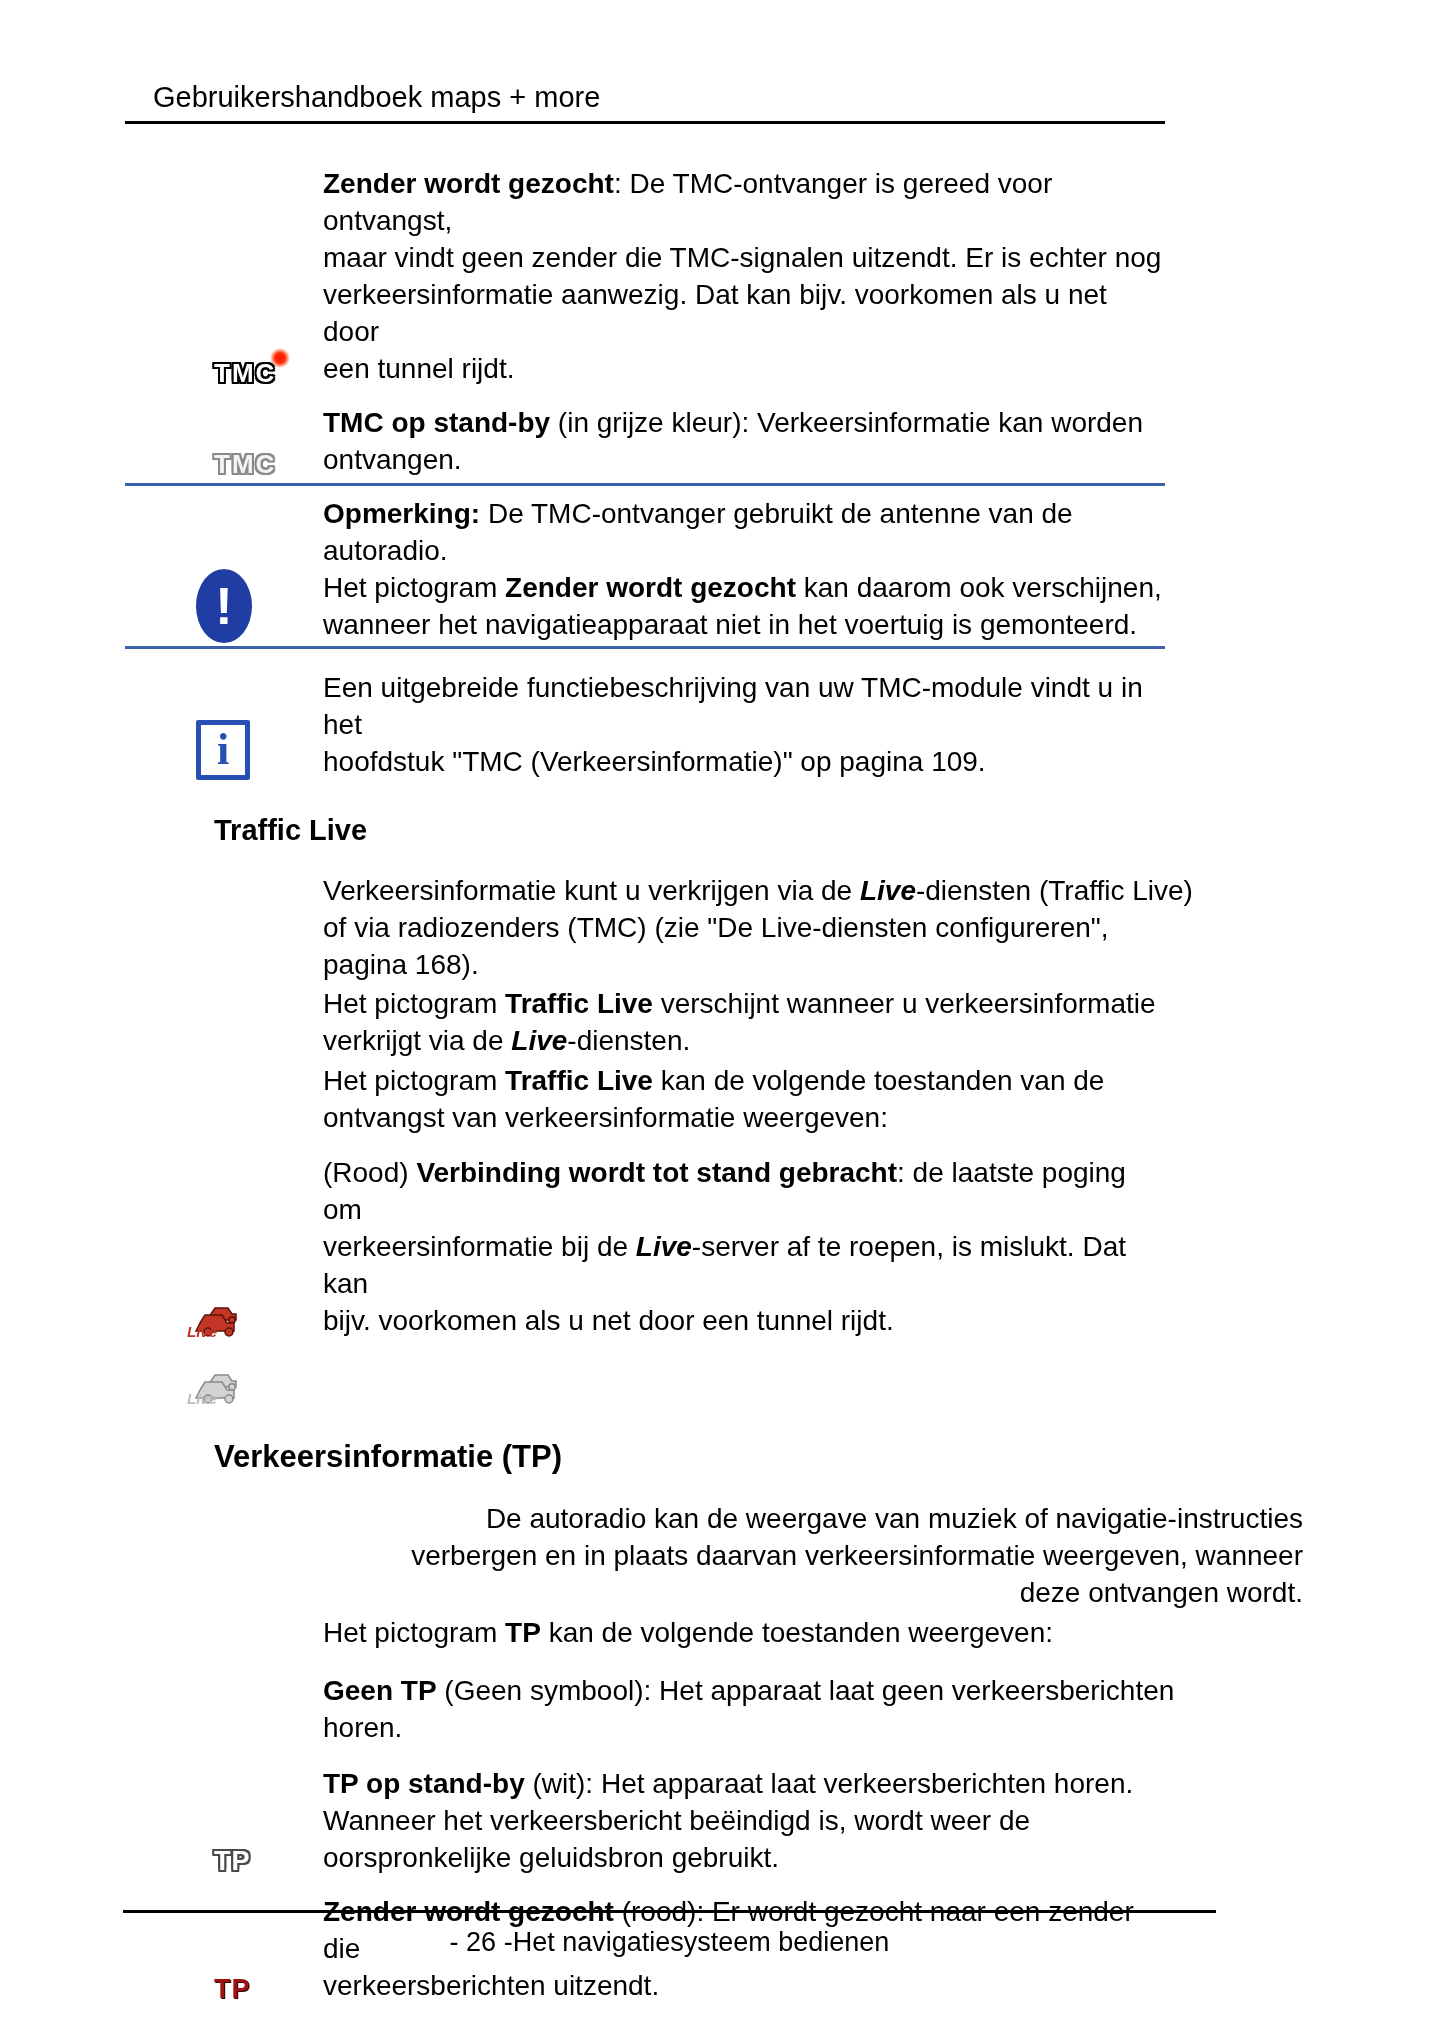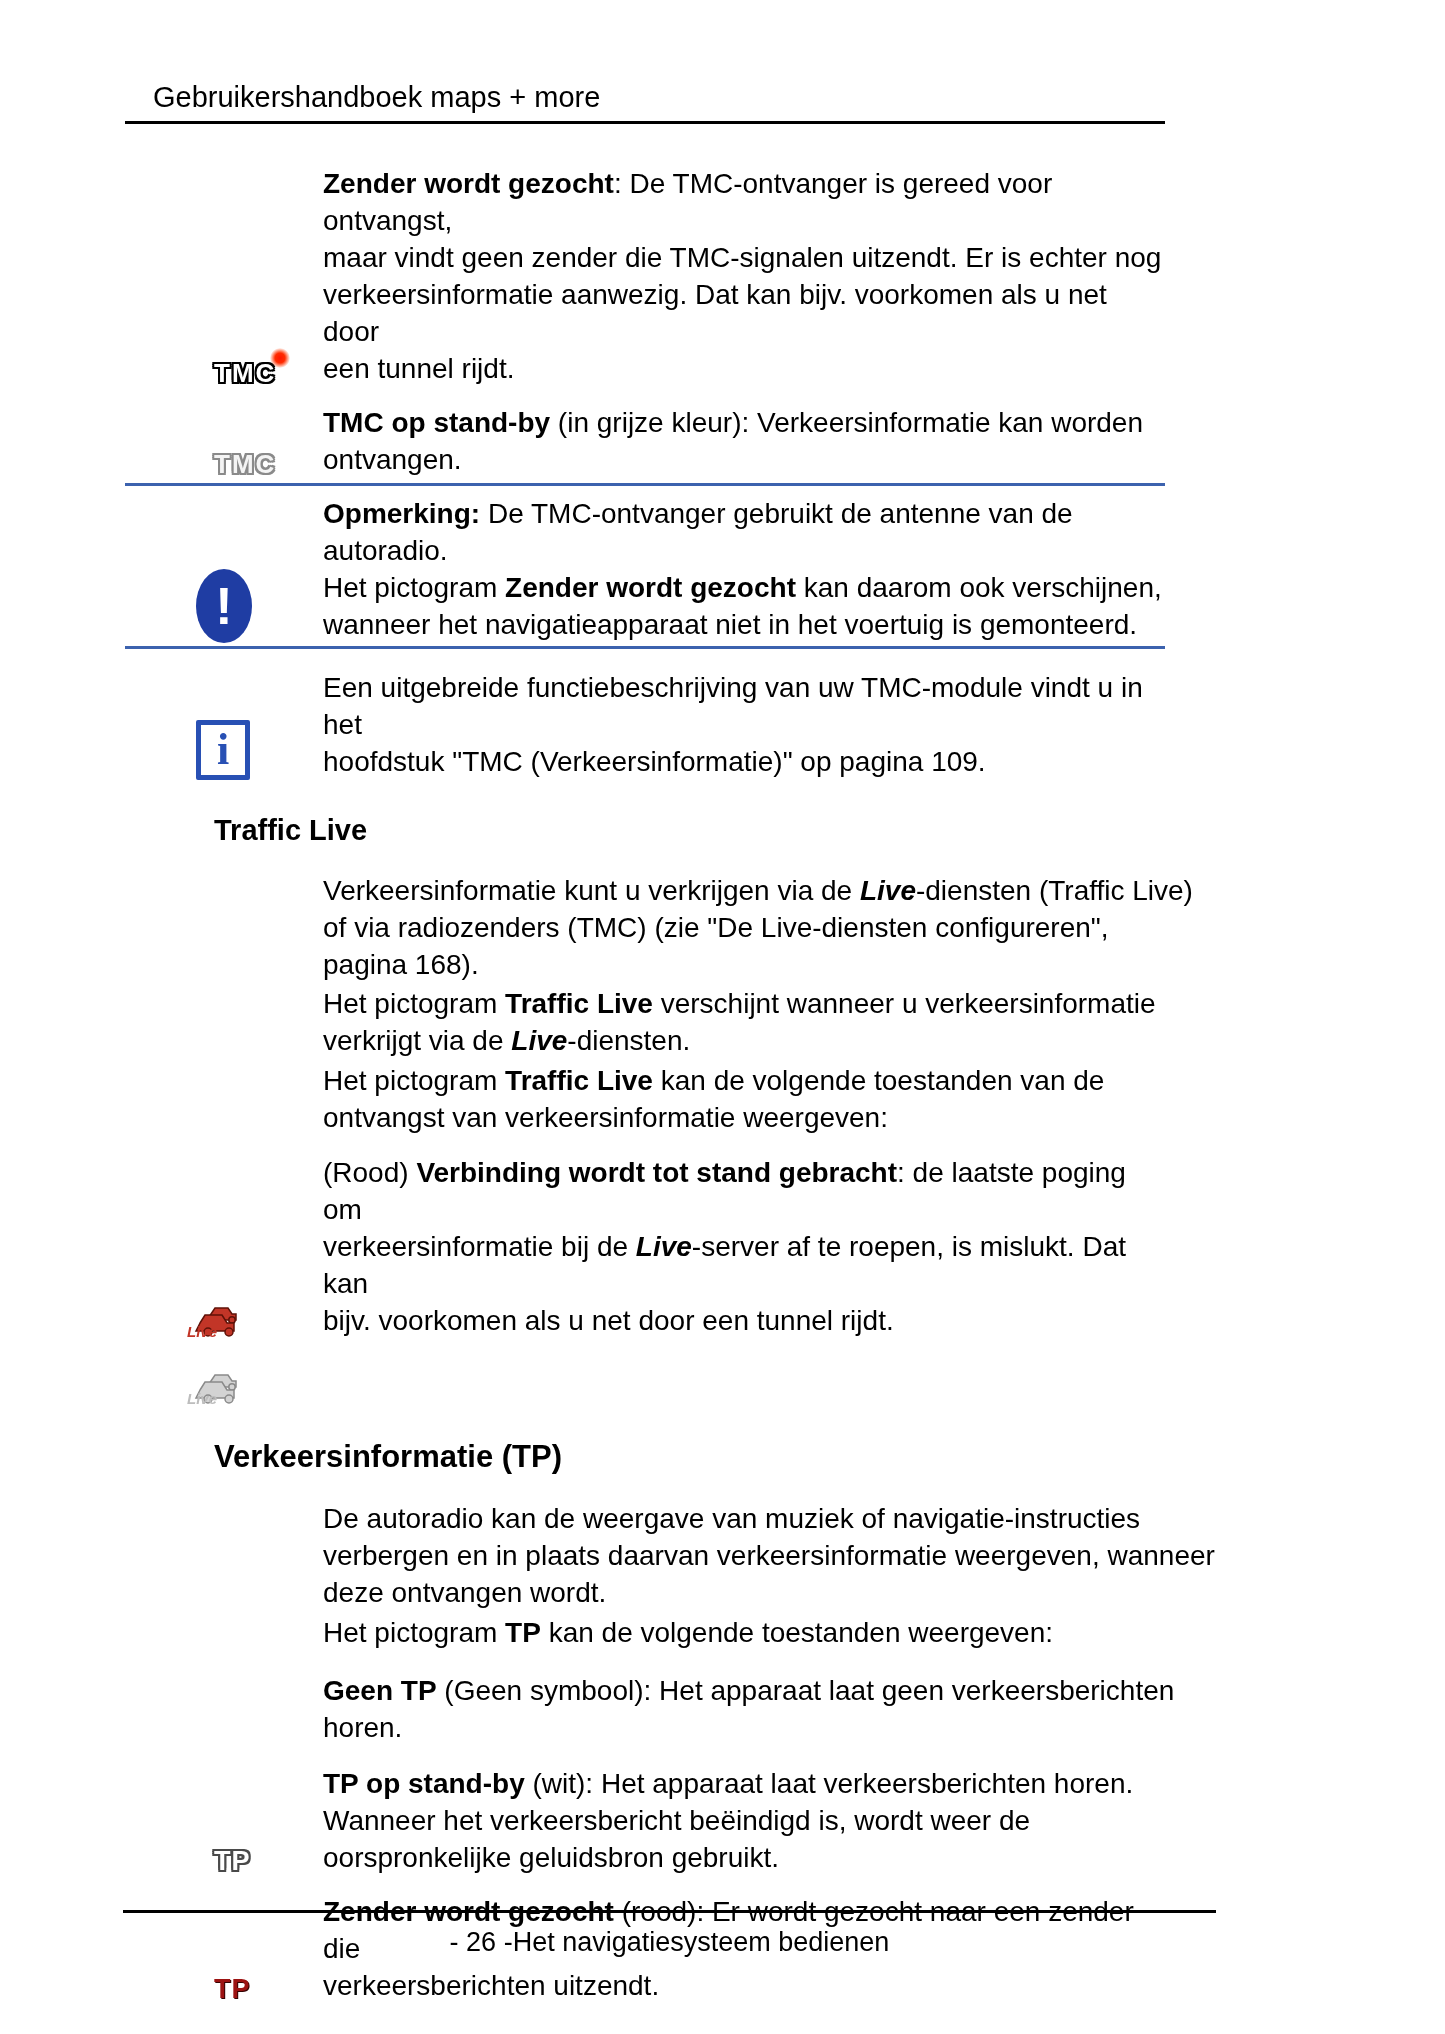--- a/index.html
+++ b/index.html
@@ -33,21 +33,21 @@
   .r-tmc2{margin-top:17px;}
   .rule1{margin-top:5px;}
   .r-note{margin-top:9px;}
   .rule2{margin-top:3px;}
   .r-info{margin-top:20px;}
   .p-tl1{margin-top:24px;}
   .p-tl2{margin-top:2px;}
   .p-tl3{margin-top:3px;}
   .r-live-red{margin-top:18px;}
   .r-live-gray{margin-top:21px;}
-  .p-tp1{margin-top:24px;}
+  .p-tp1{margin-top:24px;text-align:right;}
   .p-tp2{margin-top:3px;}
   .p-geen{margin-top:21px;}
   .r-tp-white{margin-top:19px;}
   .r-tp-red{margin-top:17px;}
   
   .tmc{
     position:relative;display:inline-block;margin:6px 0 0 89px;
     font-size:26px;font-weight:700;letter-spacing:2px;line-height:28px;
     color:#ffffff;
     text-shadow:-2px -2px 0 #000,2px -2px 0 #000,-2px 2px 0 #000,2px 2px 0 #000,

